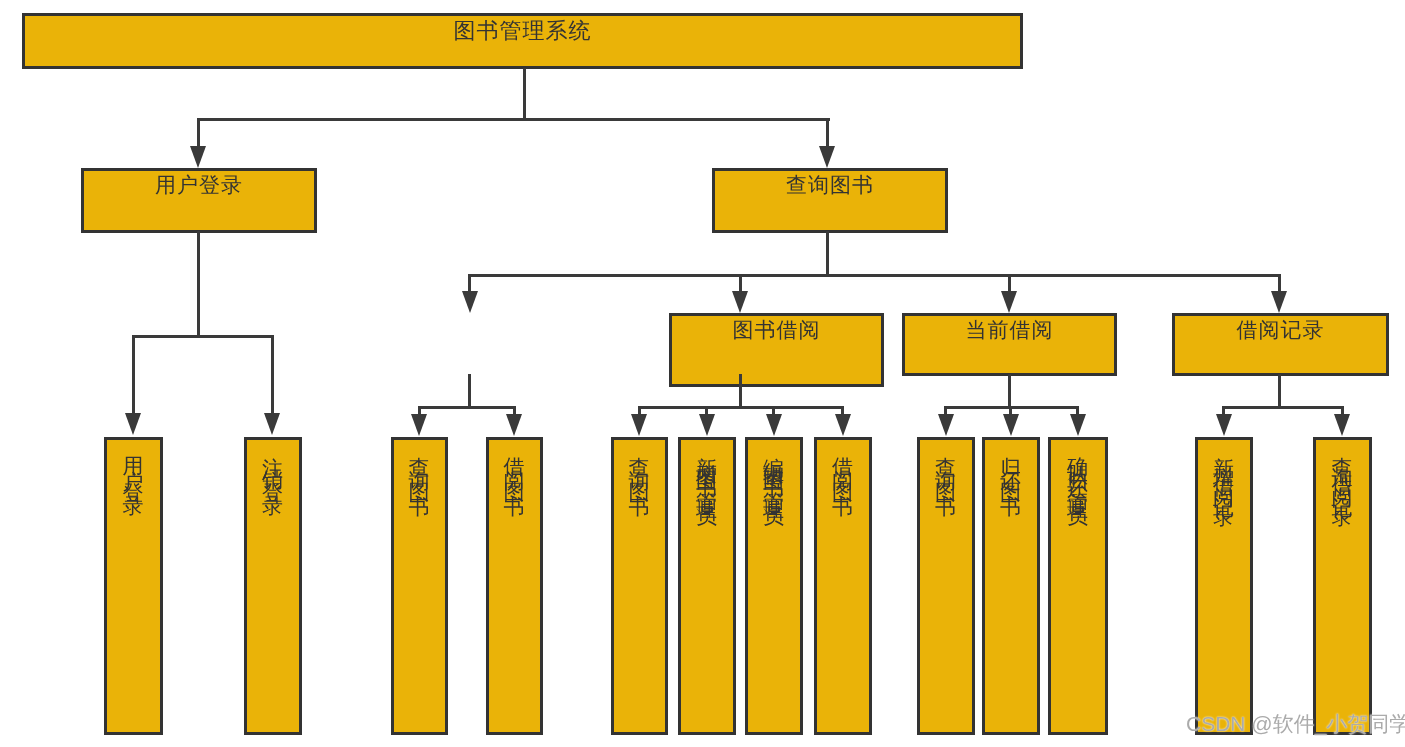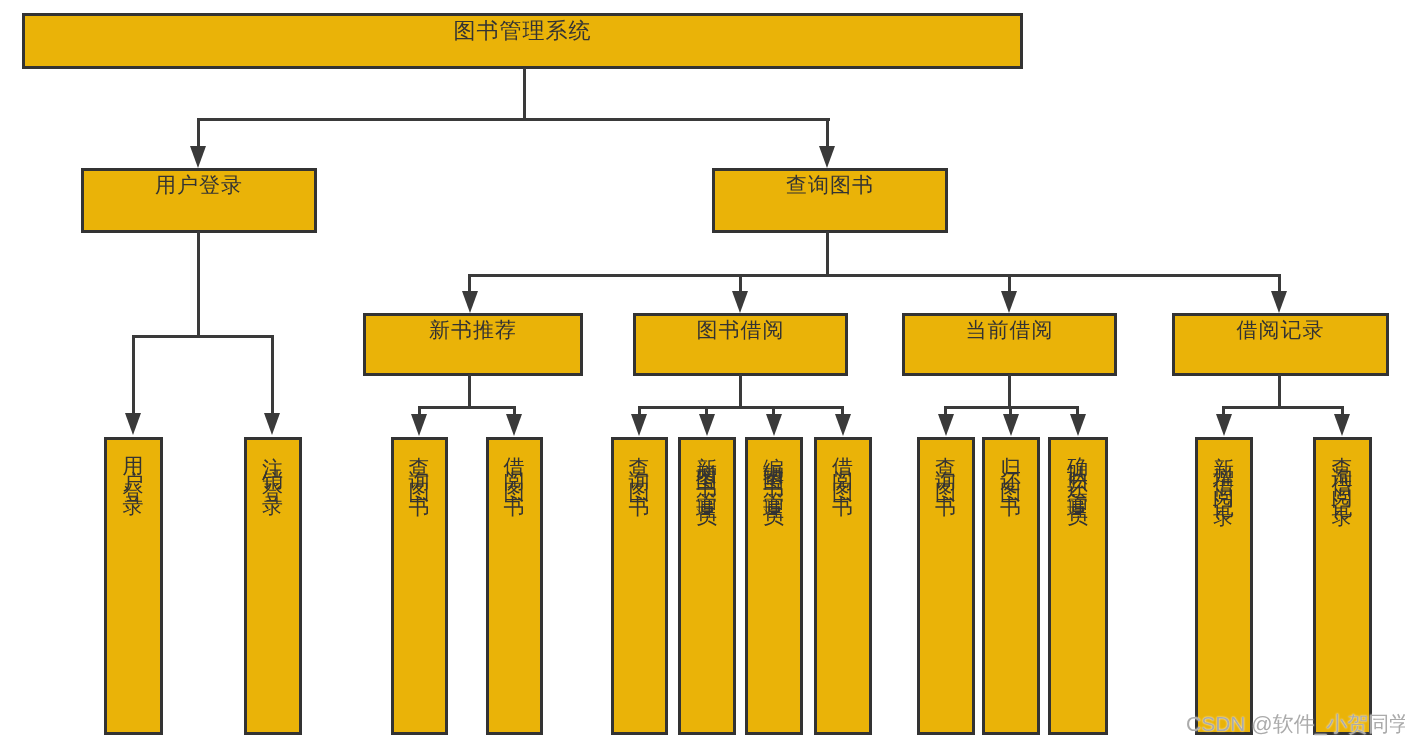--- a/index.html
+++ b/index.html
@@ -69,25 +69,22 @@
   </div>
 
   <div class="node" style="left:81px; top:168px; width:236px; height:65px;">
     <span class="lbl">用户登录</span>
   </div>
 
   <div class="node" style="left:712px; top:168px; width:236px; height:65px;">
     <span class="lbl">查询图书</span>
   </div>
 
-  <div class="node" style="left:363px; top:313px; width:220px; height:63px;">
-    <span class="lbl">新书推荐</span>
-  </div>
-
-  <div class="node" style="left:633px; top:313px; width:215px; height:63px;">
+
+  <div class="node" style="left:669px; top:313px; width:215px; height:74px;">
     <span class="lbl">图书借阅</span>
   </div>
 
   <div class="node" style="left:1172px; top:313px; width:217px; height:63px;">
     <span class="lbl">借阅记录</span>
   </div>
 
   <div class="node" style="left:902px; top:313px; width:215px; height:63px;">
     <span class="lbl">当前借阅</span>
   </div>

